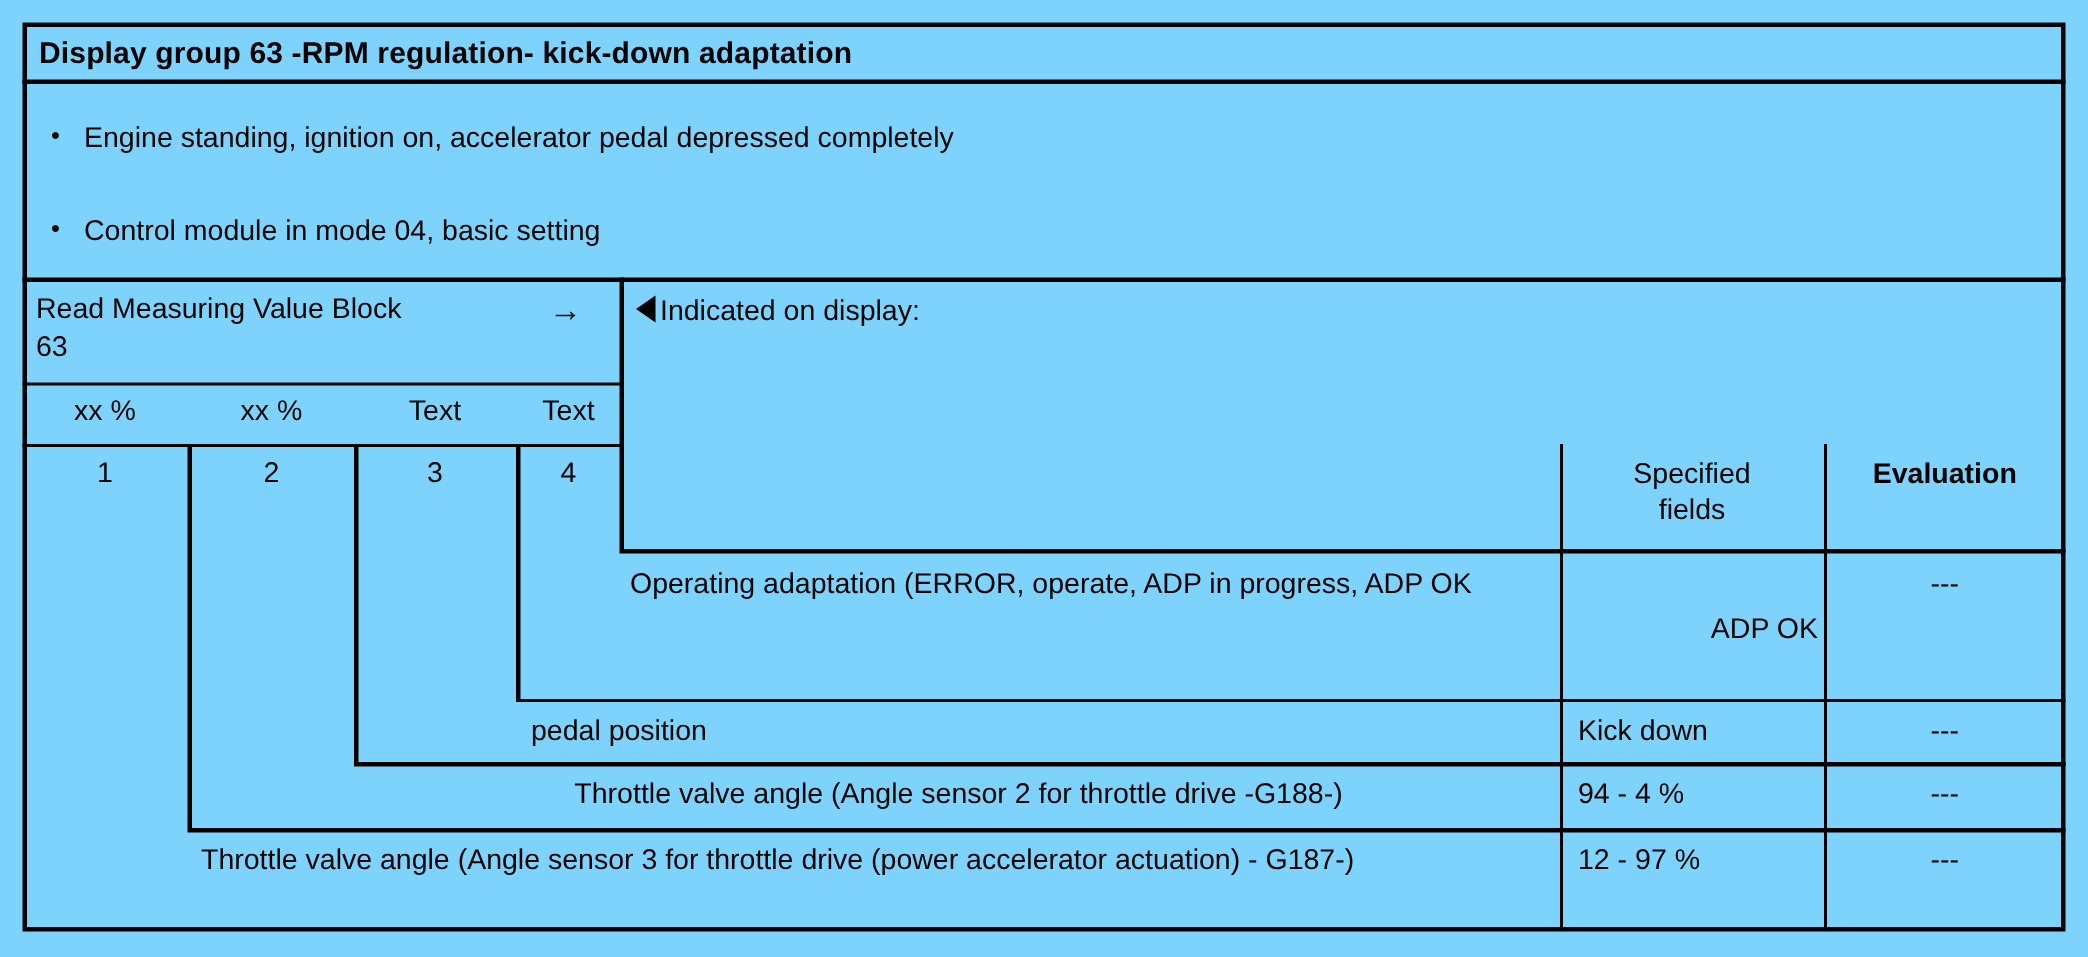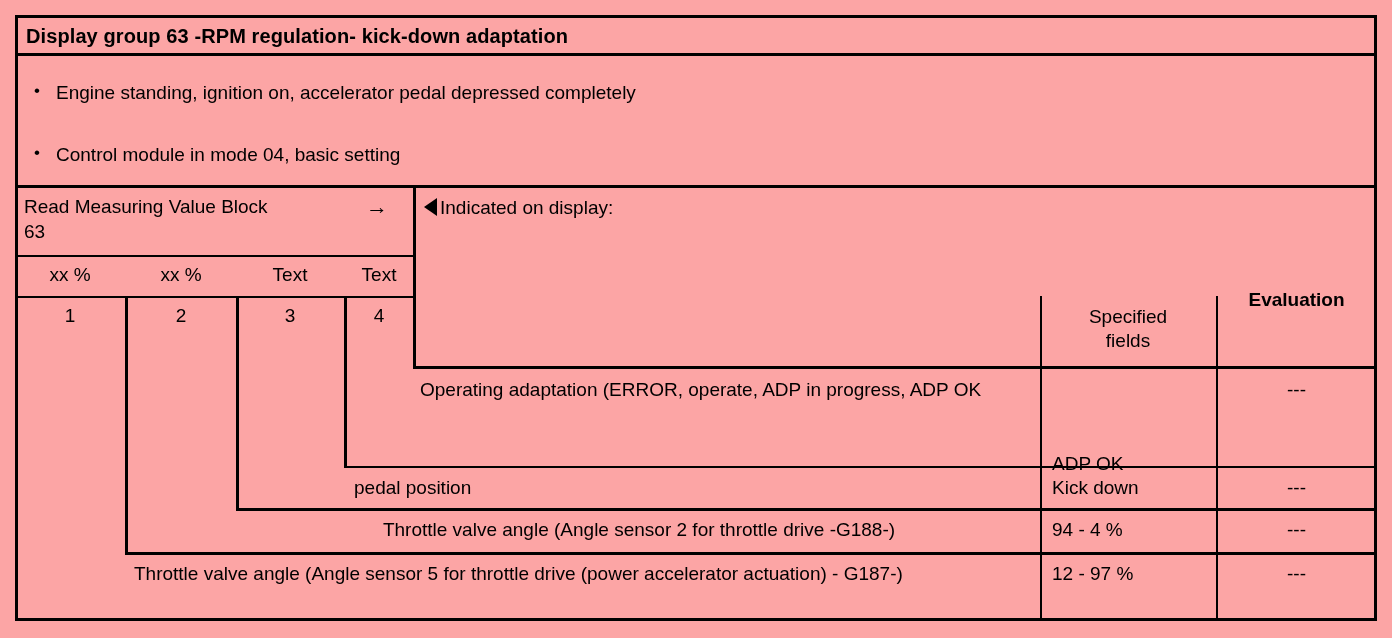--- a/index.html
+++ b/index.html
@@ -9,21 +9,21 @@
   }
   body {
     font-family: "Liberation Sans", sans-serif;
     color: #000000;
   }
 
   #sheet {
     position: relative;
     width: 1392px;
     height: 638px;
-    background: #fca5a5;
+    background: #7dd3fc;
     overflow: hidden;
   }
 
   
   .frame {
     position: absolute;
     left: 15px;
     top: 15px;
     width: 1362px;
     height: 606px;
@@ -149,30 +149,30 @@
   <div class="cell" style="left:424px; top:196px; width:600px;">
     <span class="tri-left"></span><span>Indicated on display:</span>
   </div>
 
 
   <div class="cell c" style="left:1043px; top:305px; width:170px;text-align:center;">
     <div>Specified</div>
     <div>fields</div>
   </div>
 
-  <div class="cell c bold" style="left:1219px; top:288px; width:155px;">Evaluation</div>
+  <div class="cell c bold" style="left:1219px; top:305px; width:155px;">Evaluation</div>
 
   <div class="vline thin" style="left:1040px; top:296px; height:324px;"></div>
   <div class="vline thin" style="left:1216px; top:296px; height:324px;"></div>
 
   <div class="hline" style="left:413px; top:366px; width:964px;"></div>
 
   <div class="cell" style="left:420px; top:378px; width:615px;">Operating adaptation (ERROR, operate, ADP in progress, ADP OK</div>
 
-  <div class="cell" style="left:1052px; top:452px; width:160px;">ADP OK</div>
+  <div class="cell" style="left:1052px; top:408px; width:160px;text-align:right;">ADP OK</div>
 
   <div class="cell c dashes" style="left:1219px; top:378px; width:155px;">---</div>
 
   <div class="hline thin" style="left:344px; top:466px; width:1033px;"></div>
 
   <div class="cell" style="left:354px; top:476px; width:680px;">pedal position</div>
 
   <div class="cell" style="left:1052px; top:476px; width:160px;">Kick down</div>
 
   <div class="cell c dashes" style="left:1219px; top:476px; width:155px;">---</div>
@@ -180,19 +180,19 @@
   <div class="hline" style="left:236px; top:508px; width:1141px;"></div>
 
   <div class="cell c" style="left:244px; top:518px; width:790px;">Throttle valve angle (Angle sensor 2 for throttle drive -G188-)</div>
 
   <div class="cell" style="left:1052px; top:518px; width:160px;">94 - 4 %</div>
 
   <div class="cell c dashes" style="left:1219px; top:518px; width:155px;">---</div>
 
   <div class="hline" style="left:125px; top:552px; width:1252px;"></div>
 
-  <div class="cell" style="left:134px; top:562px; width:900px;">Throttle valve angle (Angle sensor 5 for throttle drive (power accelerator actuation) - G187-)</div>
+  <div class="cell" style="left:134px; top:562px; width:900px;">Throttle valve angle (Angle sensor 3 for throttle drive (power accelerator actuation) - G187-)</div>
 
   <div class="cell" style="left:1052px; top:562px; width:160px;">12 - 97 %</div>
 
   <div class="cell c dashes" style="left:1219px; top:562px; width:155px;">---</div>
 
 </div>
 
 </body></html>

